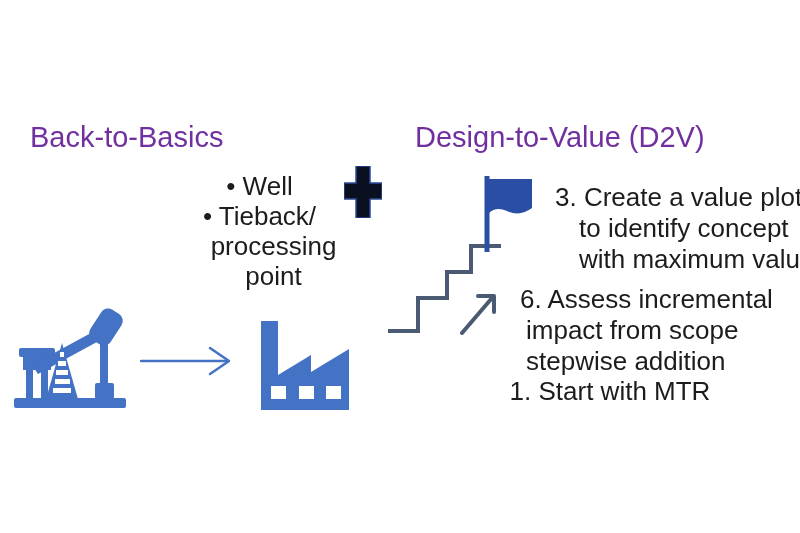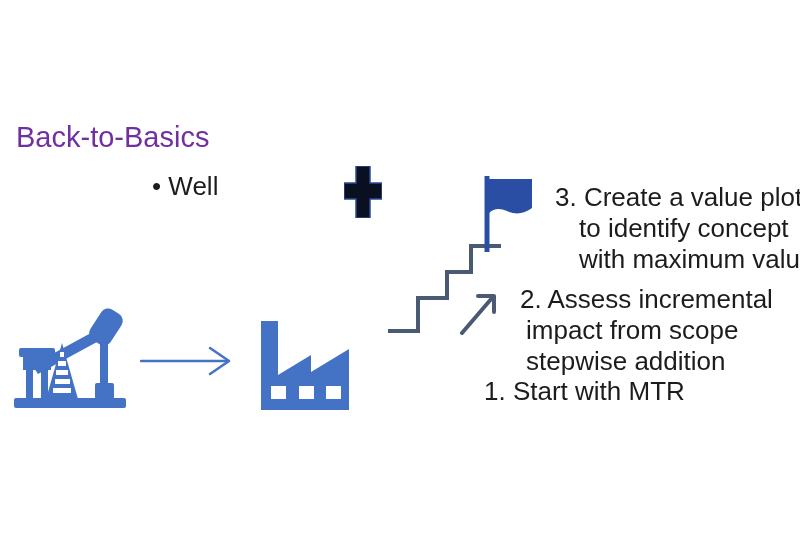--- a/index.html
+++ b/index.html
@@ -27,25 +27,27 @@
   .hang28 { padding-left: 28px; text-indent: -28px; }
   .hang24 { padding-left: 24px; text-indent: -24px; }
   .hang6  { padding-left: 6px;  text-indent: -6px; }
   svg { display: block; }
 </style>
 </head>
 <body>
 
 <div class="canvas">
 
-  <div class="abs heading" style="left:16px; top:120px;text-align:center;">Back-to-Basics</div>
+  <div class="abs heading" style="left:30px; top:120px;text-align:center;">Back-to-Basics</div>
 
 
-  <div class="abs" style="left:152px; top:171px; width:215px;">
+  <div class="abs" style="left:152px; top:171px; width:215px;text-align:center;">
     <div class="textblock hang28">• Well</div>
+    <div class="textblock hang28">• Tieback/
+processing point</div>
   </div>
 
   <svg class="abs" style="left:344px; top:166px;" width="38" height="52" viewBox="0 0 38 52">
     <path d="M12,0 H26 V17 H38 V33 H26 V52 H12 V33 H0 V17 H12 Z" fill="#0B1020" stroke="#2d4a96" stroke-width="1.5"></path>
   </svg>
 
   <svg class="abs" style="left:10px; top:303px;" width="122" height="108" viewBox="0 0 122 108">
     <g fill="#4472C4">
       <rect x="4" y="95" width="112" height="10" rx="2"></rect>
       <rect x="9" y="45" width="36" height="9" rx="2"></rect>
@@ -76,36 +78,37 @@
 
   <svg class="abs" style="left:258px; top:318px;" width="97" height="92" viewBox="0 0 97 92">
     <path d="M3,92 V3 H20 V57 L53,37 V54 L91,31 V92 Z" fill="#4472C4"></path>
     <g fill="#ffffff">
       <rect x="13" y="68" width="15" height="13"></rect>
       <rect x="41" y="68" width="15" height="13"></rect>
       <rect x="68" y="68" width="15" height="13"></rect>
     </g>
   </svg>
 
+  <div class="abs heading" style="left:415px; top:120px;">Design-to-Value (D2V)</div>
 
   <svg class="abs" style="left:385px; top:170px;" width="150" height="165" viewBox="0 0 150 165">
     <path d="M3,161 H33 V128 H62 V102 H86 V76 H116" fill="none" stroke="#4A5A73" stroke-width="4"></path>
     <g>
       <path d="M102,6 V82" stroke="#2B4EA5" stroke-width="5" fill="none"></path>
       <path d="M104,9 H147 V38 Q135,47 122,41 Q111,36 104,43 Z" fill="#2B4EA5"></path>
     </g>
     <g fill="none" stroke="#4A5A73" stroke-width="4" stroke-linecap="round" stroke-linejoin="round">
       <path d="M77,163 L107,128"></path>
       <path d="M93,126 H109 V142"></path>
     </g>
   </svg>
 
   <div class="abs textblock step hang24" style="left:555px; top:182px; width:248px;">3. Create a value plot
 to identify concept
 with maximum value</div>
 
-  <div class="abs textblock step hang6" style="left:520px; top:284px; width:270px;">2. Assess incremental
+  <div class="abs textblock step hang6" style="left:520px; top:284px; width:270px;">6. Assess incremental
 impact from scope
 stepwise addition</div>
 
-  <div class="abs textblock step" style="left:484px; top:376px; width:300px;">1. Start with MTR</div>
+  <div class="abs textblock step" style="left:460px; top:376px; width:300px;text-align:center;">1. Start with MTR</div>
 
 </div>
 
 </body></html>

